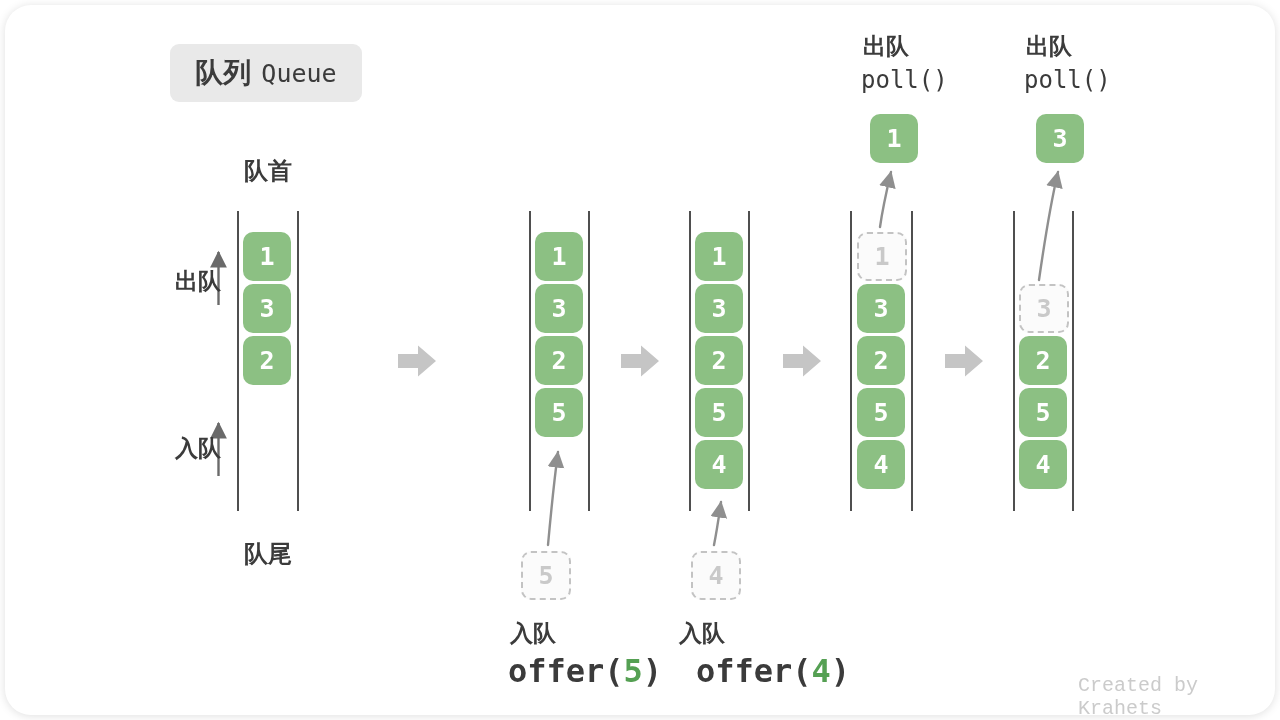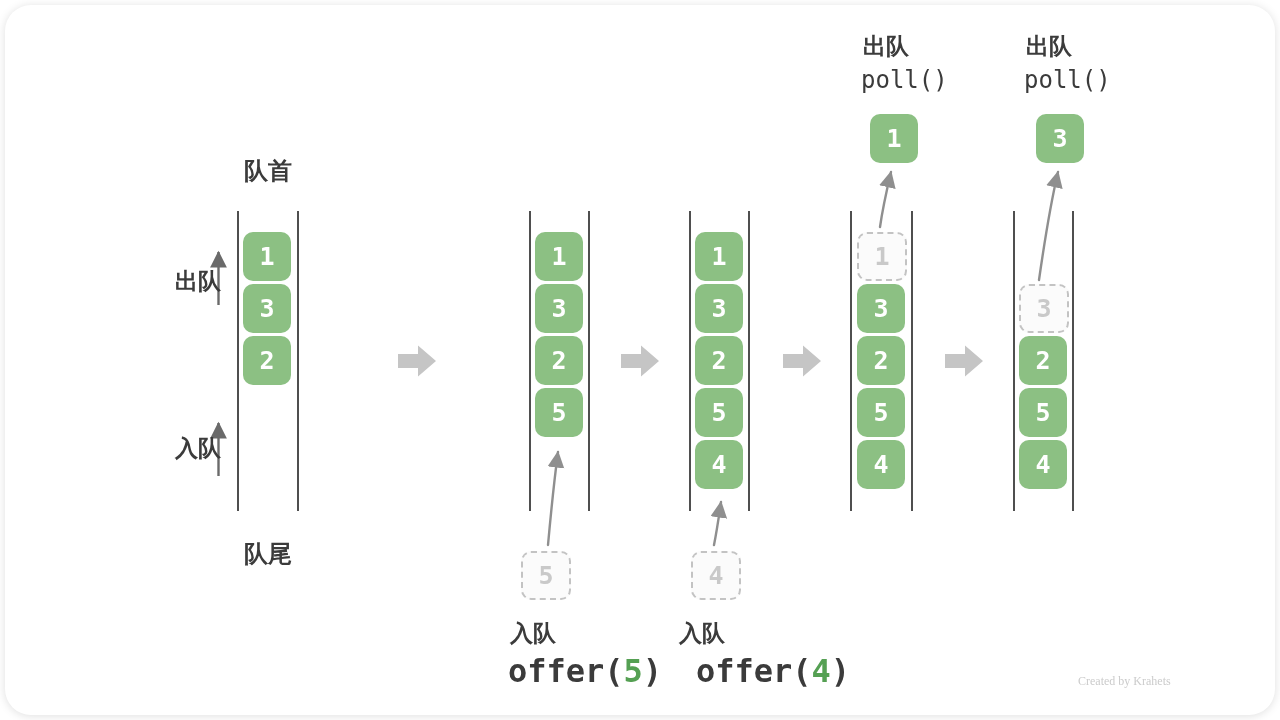--- a/index.html
+++ b/index.html
@@ -29,22 +29,22 @@
   .ghost{position:absolute;width:46px;height:45px;border:2.5px dashed #c3c3c3;
          background:#fbfbfb;border-radius:10px;color:#c9c9c9;
          display:flex;align-items:center;justify-content:center;
          font-family:"DejaVu Sans Mono",monospace;font-weight:700;font-size:25px;}
 
   .op-label{font-size:23px;}
   .op-code{font-size:32px;font-weight:700;}
   .op-code .arg{color:var(--accent-green,#55a053);}
   .poll-code{font-size:24px;font-weight:400;}
 
-  .watermark{position:absolute;left:1078px;top:674px;font-size:12px;color:#cbcbcb;
-             font-family:Liberation Serif, serif;}
+  .watermark{position:absolute;left:1078px;top:674px;font-size:20px;color:#cbcbcb;
+             font-family:Liberation Mono, monospace;}
   svg.overlay{position:absolute;left:0;top:0;width:1280px;height:720px;pointer-events:none;}
 </style>
 </head>
 <body>
 
 <div class="canvas">
   <div class="card"></div>
 
   <svg class="overlay">
     <defs>
@@ -73,20 +73,24 @@
           <polygon points="0,-7 20,-7 20,-15.5 38,0 20,15.5 20,7 0,7"></polygon>
         </g>
     </g>
 
     <path d="M548,545 C551,512 554,482 558,452" fill="none" stroke="#8f8f8f" stroke-width="2.4" stroke-linecap="round" marker-end="url(#ah-gray)"></path>
     <path d="M714,545 C717,530 719,516 721,502" fill="none" stroke="#8f8f8f" stroke-width="2.4" stroke-linecap="round" marker-end="url(#ah-gray)"></path>
     <path d="M880,227 C883,206 887,189 891,172" fill="none" stroke="#8f8f8f" stroke-width="2.4" stroke-linecap="round" marker-end="url(#ah-gray)"></path>
     <path d="M1039,280 C1045,238 1051,202 1058,172" fill="none" stroke="#8f8f8f" stroke-width="2.4" stroke-linecap="round" marker-end="url(#ah-gray)"></path>
   </svg>
 
+  <div class="title-box" style="background: rgb(233, 233, 233);">
+    <span class="zh title-zh">队列</span>
+    <span class="mono title-en">Queue</span>
+  </div>
 
   <div class="abs zh fr-label" style="left:244px;top:155px;">队首</div>
   <div class="abs zh fr-label" style="left:244px;top:538px;">队尾</div>
 
   <div class="abs zh side-label" style="left:175px;top:266px;">出队</div>
   <div class="abs zh side-label" style="left:175px;top:433px;">入队</div>
 
   <div>
     <div class="vline" style="left:237px;"></div>
     <div class="vline" style="left:297px;"></div>

